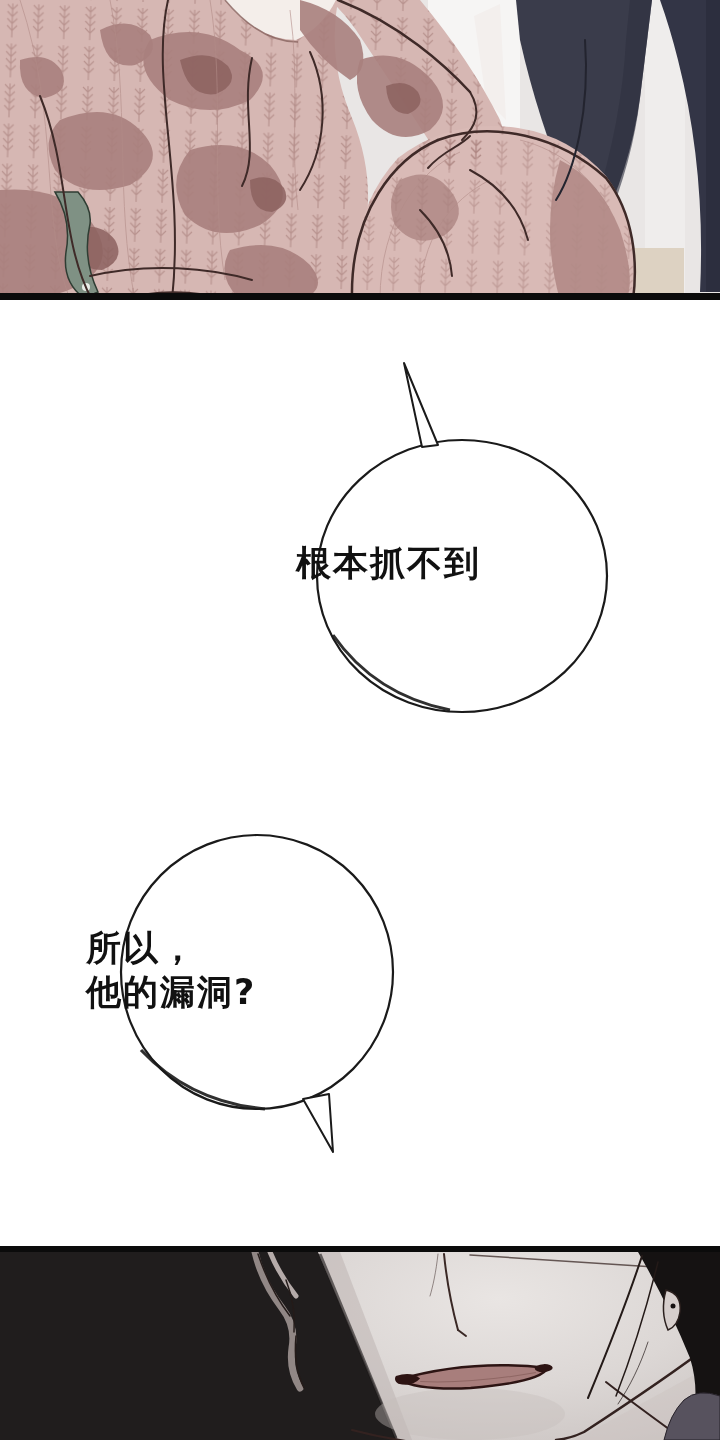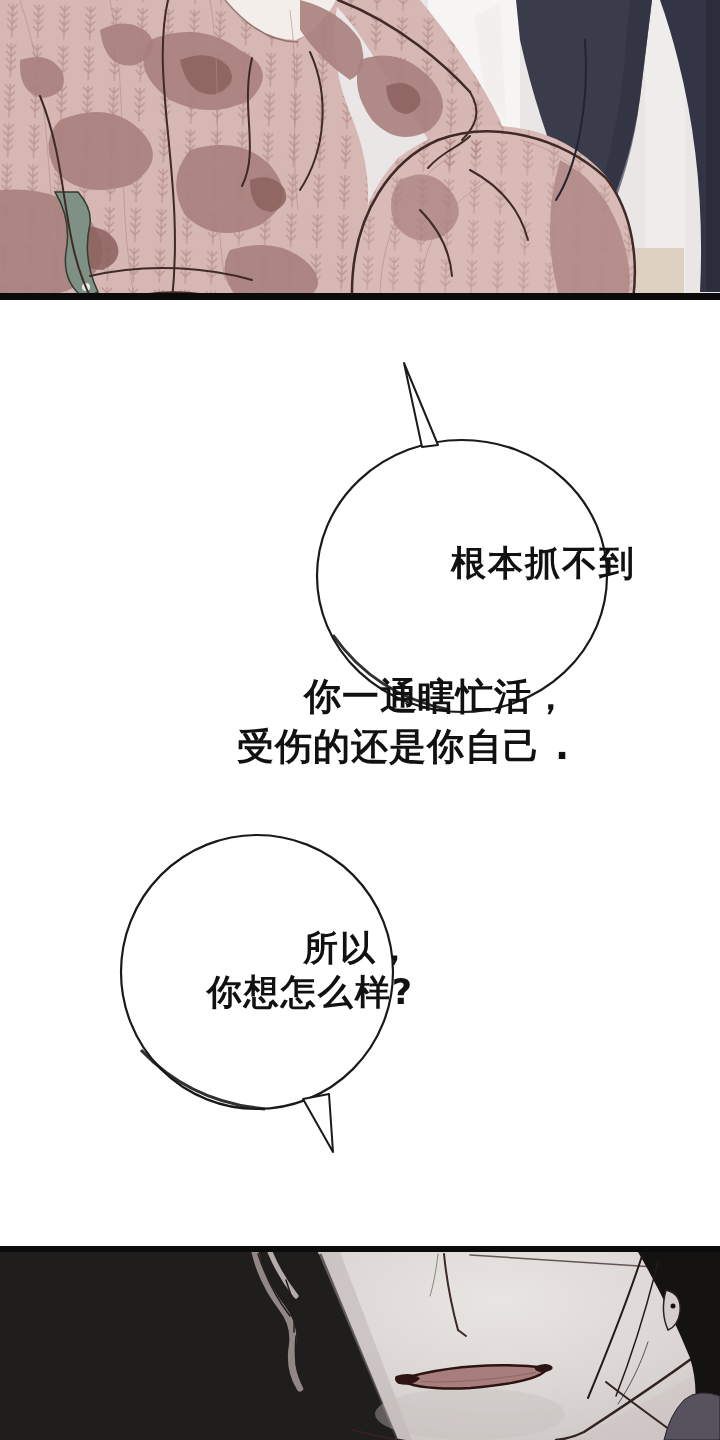--- a/index.html
+++ b/index.html
@@ -10,27 +10,27 @@
     font-family:"DejaVu Sans","Liberation Sans",sans-serif;
   }
   .panel{position:absolute;left:0;width:720px;overflow:hidden;}
   .panel-top{top:0;height:300px;}
   .panel-bottom{top:1246px;height:194px;}
   .panel svg{display:block;}
   .bubble-svg{position:absolute;z-index:1;}
   .bubble-svg.b1{left:300px;top:353px;}
   .bubble-svg.b2{left:105px;top:820px;}
   .txt{
-    position:absolute;z-index:2;text-align:right;font-weight:bold;
+    position:absolute;z-index:2;text-align:left;font-weight:bold;
     color:var(--pal-ink,#111111);white-space:nowrap;
   }
   .txt .line{display:block;}
   .b1text{left:296px;top:540px;width:340px;font-size:35px;line-height:46px;letter-spacing:2px;}
   .ntext{left:200px;top:672px;width:370px;font-size:37px;line-height:50px;letter-spacing:1px;}
-  .b2text{left:94px;top:926px;width:320px;font-size:35px;line-height:44px;letter-spacing:2px;}
+  .b2text{left:86px;top:926px;width:320px;font-size:35px;line-height:44px;letter-spacing:2px;}
 </style>
 </head>
 <body>
 
 <div class="page">
 
   <section class="panel panel-top">
     <svg width="720" height="300" viewBox="0 0 720 300">
       <defs>
         <pattern id="wheat" width="26" height="40" patternUnits="userSpaceOnUse" patternTransform="rotate(2)">
@@ -119,33 +119,29 @@
 
   <svg class="bubble-svg b1" width="330" height="380" viewBox="0 0 330 380">
     <ellipse cx="162" cy="223" rx="145" ry="136" fill="#ffffff" stroke="#1a1a1a" stroke-width="2.2"></ellipse>
     <path d="M33,282 Q75,342 150,357" stroke="#1a1a1a" stroke-width="3" fill="none" opacity="0.9"></path>
     <polygon points="122,94 104,10 138,92" fill="#ffffff" stroke="#1a1a1a" stroke-width="2" stroke-linejoin="round"></polygon>
   </svg>
   <div class="txt b1text">
     <span class="line">根本抓不到</span>
   </div>
 
-  <div class="txt ntext">
-    <span class="line">你一通瞎忙活，</span>
-    <span class="line">受伤的还是你自己 .</span>
-  </div>
 
   <svg class="bubble-svg b2" width="320" height="345" viewBox="0 0 320 345">
     <ellipse cx="152" cy="152" rx="136" ry="137" fill="#ffffff" stroke="#1a1a1a" stroke-width="2.2"></ellipse>
     <path d="M36,230 Q85,282 160,289" stroke="#1a1a1a" stroke-width="3.2" fill="none" opacity="0.9"></path>
     <polygon points="198,279 228,332 224,274" fill="#ffffff" stroke="#1a1a1a" stroke-width="2" stroke-linejoin="round"></polygon>
   </svg>
   <div class="txt b2text">
     <span class="line">所以，</span>
-    <span class="line">你想怎么样?</span>
+    <span class="line">他的漏洞?</span>
   </div>
 
   <section class="panel panel-bottom">
     <svg width="720" height="194" viewBox="0 0 720 194">
       <defs>
         <radialGradient id="skinG" cx="0.45" cy="0.25" r="0.95">
           <stop offset="0" stop-color="#e9e5e3"></stop>
           <stop offset="0.5" stop-color="#dcd7d5"></stop>
           <stop offset="1" stop-color="#c8c1bf"></stop>
         </radialGradient>

